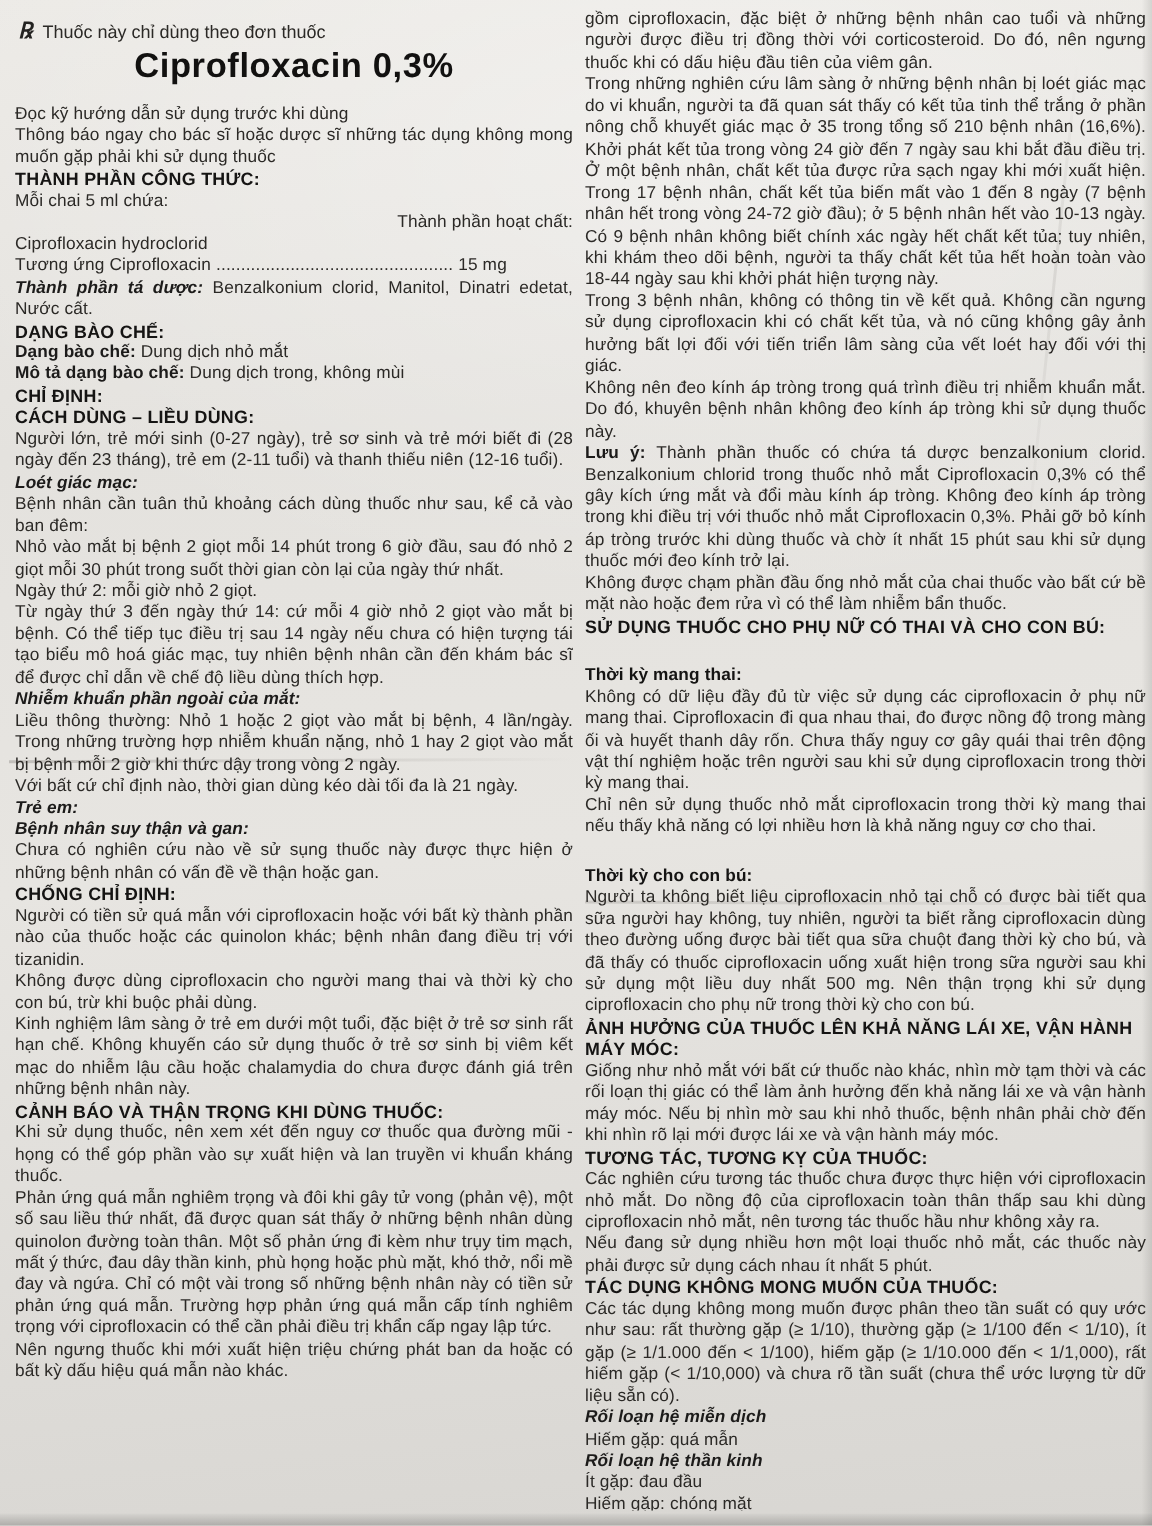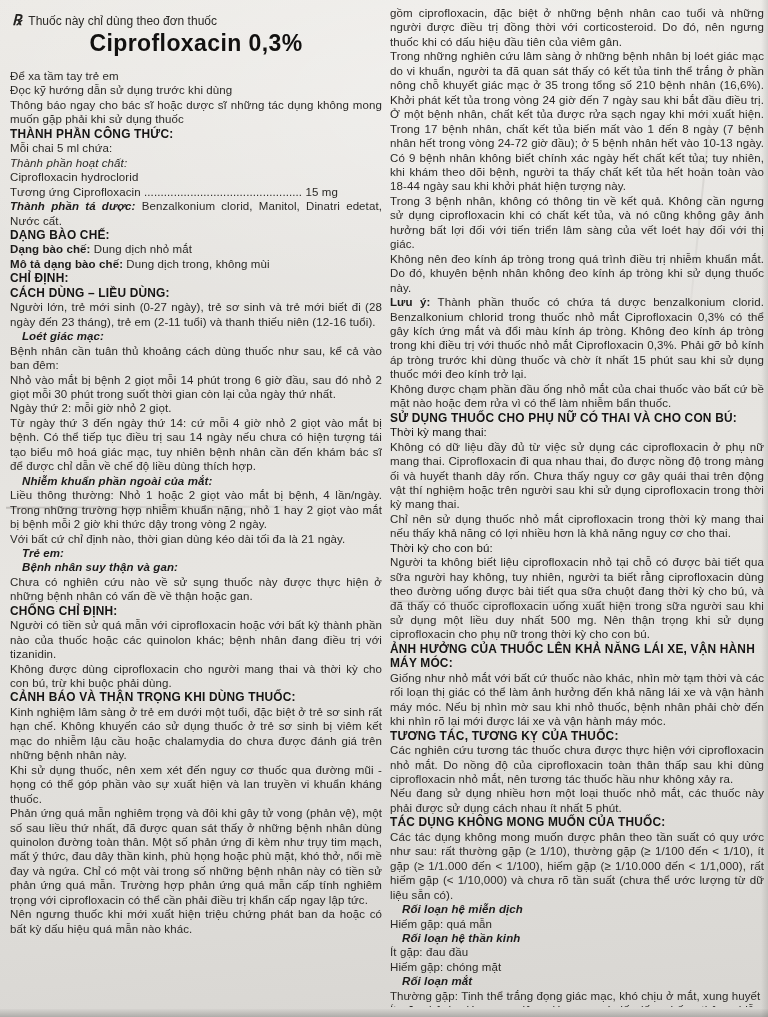--- a/index.html
+++ b/index.html
@@ -23,23 +23,23 @@
   .col-left{width:372px;}
   .col-right{width:374px;}
   .ln{
     margin:0;
     font-size:11.5px;
     line-height:14.45px;
     text-align:justify;
     letter-spacing:0.1px;
   }
   .s-h{font-weight:700;color:#151413;text-align:left;font-size:11.9px;letter-spacing:0.2px;}
-  .s-bh{font-weight:400;color:#151413;text-align:left;}
-  .s-ih{font-weight:700;font-style:italic;color:#1c1b1a;text-align:left;margin-left:12px;}
-  .s-i{font-style:italic;text-align:left;}
+  .s-bh{font-weight:700;color:#151413;text-align:left;margin-top:18px;}
+  .s-ih{font-weight:700;font-style:italic;color:#1c1b1a;text-align:left;}
+  .s-i{text-align:right;}
   .ln strong{font-weight:700;color:#1c1b1a;}
   .ln strong.it{font-style:italic;}
   .rx-row{
     display:flex;align-items:baseline;gap:7px;
     margin:6px 0 0 2px;font-size:12px;line-height:16px;
   }
   .rx-glyph{
     font-family:"DejaVu Serif","Liberation Serif",serif;
     font-style:italic;font-weight:700;font-size:15px;color:#232220;
   }
@@ -70,21 +70,20 @@
 <div class="page">
   <div class="cols">
 
     <div class="col col-left">
       <div class="rx-row">
         <span class="rx-glyph">℞</span>
         <span>Thuốc này chỉ dùng theo đơn thuốc</span>
       </div>
       <h1 class="drug-title">Ciprofloxacin 0,3%</h1>
 
-    <p class="ln s-p">Để xa tầm tay trẻ em</p>
         <p class="ln s-p">Đọc kỹ hướng dẫn sử dụng trước khi dùng</p>
         <p class="ln s-p">Thông báo ngay cho bác sĩ hoặc dược sĩ những tác dụng không mong muốn gặp phải khi sử dụng thuốc</p>
         <p class="ln s-h">THÀNH PHẦN CÔNG THỨC:</p>
         <p class="ln s-p">Mỗi chai 5 ml chứa:</p>
         <p class="ln s-i">Thành phần hoạt chất:</p>
         <p class="ln s-p">Ciprofloxacin hydroclorid</p>
         <p class="ln s-p">Tương ứng Ciprofloxacin ................................................ 15 mg</p>
         <p class="ln s-p"><strong class="it">Thành phần tá dược:</strong> Benzalkonium clorid, Manitol, Dinatri edetat, Nước cất.</p>
         <p class="ln s-h">DẠNG BÀO CHẾ:</p>
         <p class="ln s-p"><strong>Dạng bào chế:</strong> Dung dịch nhỏ mắt</p>
@@ -99,22 +98,22 @@
         <p class="ln s-p">Từ ngày thứ 3 đến ngày thứ 14: cứ mỗi 4 giờ nhỏ 2 giọt vào mắt bị bệnh. Có thể tiếp tục điều trị sau 14 ngày nếu chưa có hiện tượng tái tạo biểu mô hoá giác mạc, tuy nhiên bệnh nhân cần đến khám bác sĩ để được chỉ dẫn về chế độ liều dùng thích hợp.</p>
         <p class="ln s-ih">Nhiễm khuẩn phần ngoài của mắt:</p>
         <p class="ln s-p">Liều thông thường: Nhỏ 1 hoặc 2 giọt vào mắt bị bệnh, 4 lần/ngày. Trong những trường hợp nhiễm khuẩn nặng, nhỏ 1 hay 2 giọt vào mắt bị bệnh mỗi 2 giờ khi thức dậy trong vòng 2 ngày.</p>
         <p class="ln s-p">Với bất cứ chỉ định nào, thời gian dùng kéo dài tối đa là 21 ngày.</p>
         <p class="ln s-ih">Trẻ em:</p>
         <p class="ln s-ih">Bệnh nhân suy thận và gan:</p>
         <p class="ln s-p">Chưa có nghiên cứu nào về sử sụng thuốc này được thực hiện ở những bệnh nhân có vấn đề về thận hoặc gan.</p>
         <p class="ln s-h">CHỐNG CHỈ ĐỊNH:</p>
         <p class="ln s-p">Người có tiền sử quá mẫn với ciprofloxacin hoặc với bất kỳ thành phần nào của thuốc hoặc các quinolon khác; bệnh nhân đang điều trị với tizanidin.</p>
         <p class="ln s-p">Không được dùng ciprofloxacin cho người mang thai và thời kỳ cho con bú, trừ khi buộc phải dùng.</p>
+        <p class="ln s-p">Kinh nghiệm lâm sàng ở trẻ em dưới một tuổi, đặc biệt ở trẻ sơ sinh rất hạn chế. Không khuyến cáo sử dụng thuốc ở trẻ sơ sinh bị viêm kết mạc do nhiễm lậu cầu hoặc chalamydia do chưa được đánh giá trên những bệnh nhân này.</p>
         <p class="ln s-h">CẢNH BÁO VÀ THẬN TRỌNG KHI DÙNG THUỐC:</p>
-        <p class="ln s-p">Kinh nghiệm lâm sàng ở trẻ em dưới một tuổi, đặc biệt ở trẻ sơ sinh rất hạn chế. Không khuyến cáo sử dụng thuốc ở trẻ sơ sinh bị viêm kết mạc do nhiễm lậu cầu hoặc chalamydia do chưa được đánh giá trên những bệnh nhân này.</p>
         <p class="ln s-p">Khi sử dụng thuốc, nên xem xét đến nguy cơ thuốc qua đường mũi - họng có thể góp phần vào sự xuất hiện và lan truyền vi khuẩn kháng thuốc.</p>
         <p class="ln s-p">Phản ứng quá mẫn nghiêm trọng và đôi khi gây tử vong (phản vệ), một số sau liều thứ nhất, đã được quan sát thấy ở những bệnh nhân dùng quinolon đường toàn thân. Một số phản ứng đi kèm như trụy tim mạch, mất ý thức, đau dây thần kinh, phù họng hoặc phù mặt, khó thở, nổi mề đay và ngứa. Chỉ có một vài trong số những bệnh nhân này có tiền sử phản ứng quá mẫn. Trường hợp phản ứng quá mẫn cấp tính nghiêm trọng với ciprofloxacin có thể cần phải  điều trị khẩn cấp ngay lập tức.</p>
         <p class="ln s-p">Nên ngưng thuốc khi mới xuất hiện triệu chứng phát ban da hoặc có bất kỳ dấu hiệu quá mẫn nào khác.</p>
       </div>
 
     <div class="col col-right">
 
     <p class="ln s-p">gồm ciprofloxacin, đặc biệt ở những bệnh nhân cao tuổi và những người được điều trị đồng thời với corticosteroid. Do đó, nên ngưng thuốc khi có dấu hiệu đầu tiên của viêm gân.</p>
         <p class="ln s-p">Trong những nghiên cứu lâm sàng ở những bệnh nhân bị loét giác mạc do vi khuẩn, người ta đã quan sát thấy có kết tủa tinh thể trắng ở phần nông chỗ khuyết giác mạc ở 35 trong tổng số 210 bệnh nhân (16,6%). Khởi phát kết tủa trong vòng 24 giờ đến 7 ngày sau khi bắt đầu điều trị. Ở một bệnh nhân, chất kết tủa được rửa sạch ngay khi mới xuất hiện. Trong 17 bệnh nhân, chất kết tủa biến mất vào 1 đến 8 ngày (7 bệnh nhân hết trong vòng 24-72 giờ đầu); ở 5 bệnh nhân hết vào 10-13 ngày. Có 9 bệnh nhân không biết chính xác ngày hết chất kết tủa; tuy nhiên, khi khám theo dõi bệnh, người ta thấy chất kết tủa hết hoàn toàn vào 18-44 ngày sau khi khởi phát hiện tượng này.</p>
         <p class="ln s-p">Trong 3 bệnh nhân, không có thông tin về kết quả. Không cần ngưng sử dụng ciprofloxacin khi có chất kết tủa, và nó cũng không gây ảnh hưởng bất lợi đối với tiến triển lâm sàng của vết loét hay đối với thị giác.</p>

